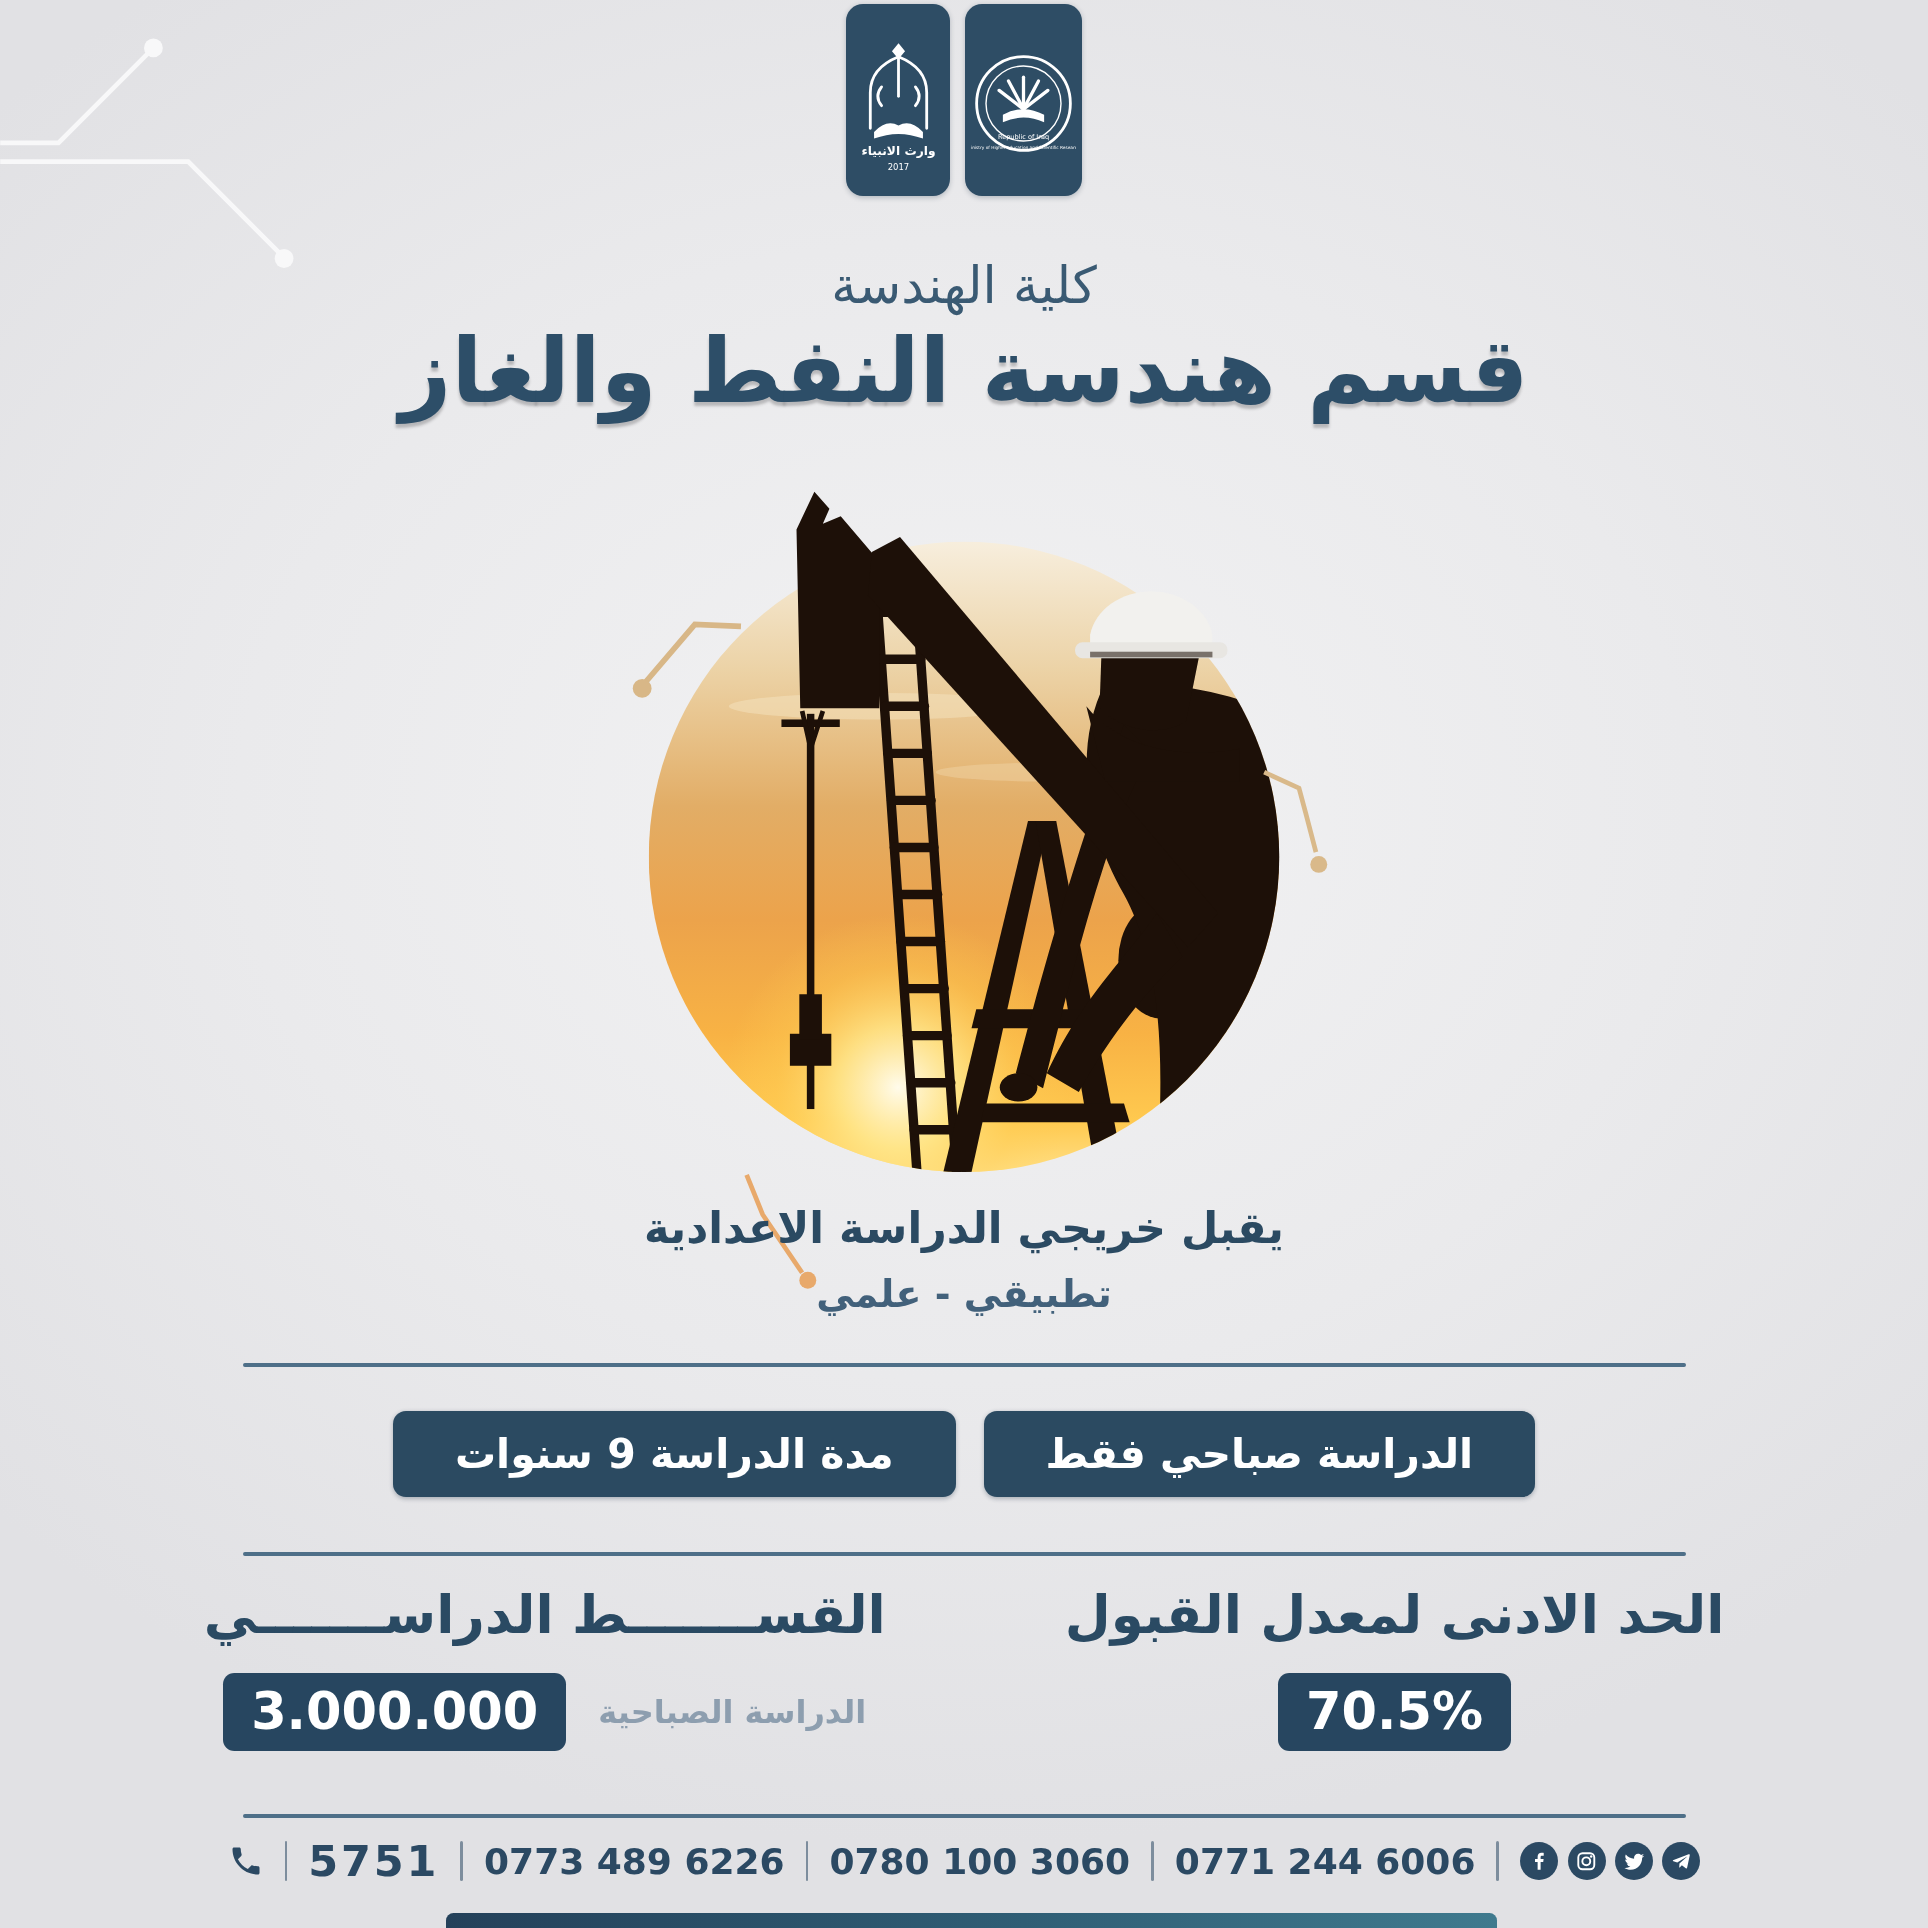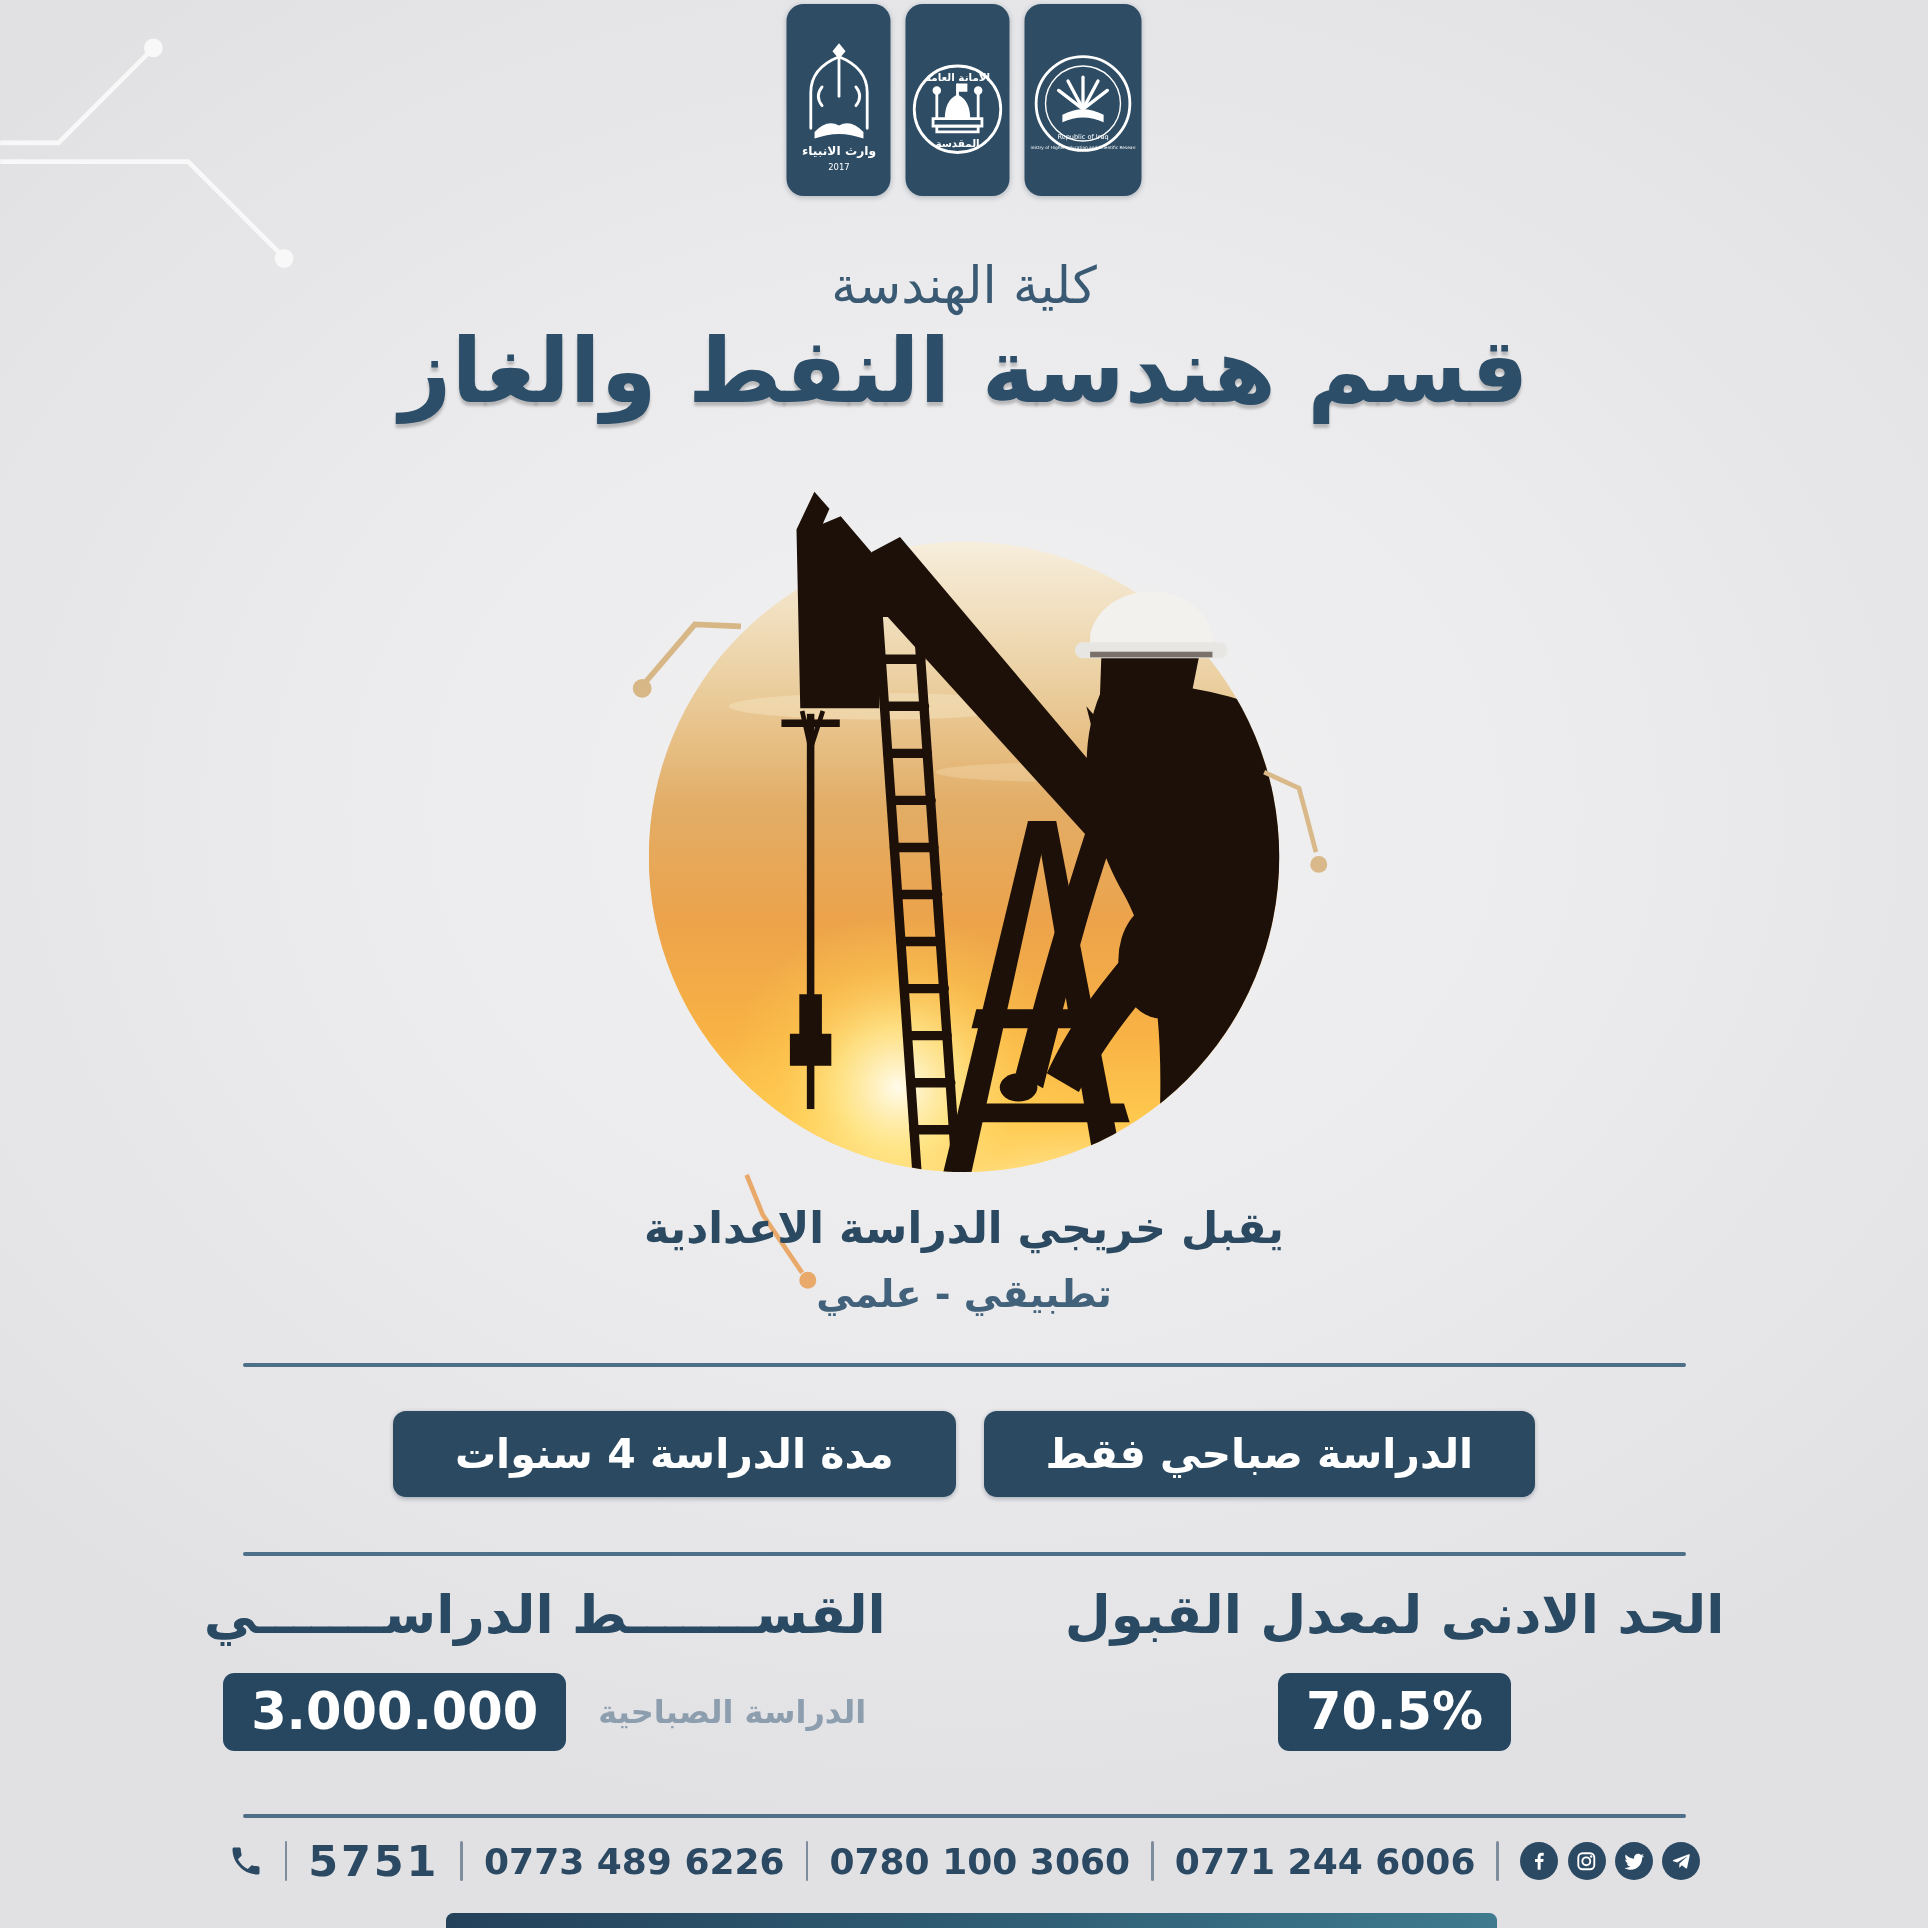--- a/index.html
+++ b/index.html
@@ -63,38 +63,20 @@
         <g stroke="#fff" stroke-width="3" fill="none" stroke-linecap="round">
           <line x1="46" y1="14" x2="46" y2="62"></line>
           <path d="M46 8 l5 6 -5 6 -5 -6 Z" fill="#fff"></path>
           <path d="M16 96 V58 Q16 32 46 20 Q76 32 76 58 V96"></path>
           <path d="M28 52 q-8 10 0 20"></path>
           <path d="M64 52 q8 10 0 20"></path>
         </g>
         <path d="M20 100 Q33 86 46 93 Q59 86 72 100 L72 107 Q46 97 20 107 Z" fill="#fff"></path>
         <text x="46" y="124" text-anchor="middle" fill="#fff" font-size="13" font-weight="bold">وارث الانبياء</text>
         <text x="46" y="140" text-anchor="middle" fill="#fff" font-size="9">2017</text>
-      </svg>
-    </div>
-    <div class="tab">
-      <svg width="94" height="147" viewBox="0 0 100 156">
-        <circle cx="50" cy="82" r="46" stroke="#fff" stroke-width="3" fill="none"></circle>
-        <text x="50" y="52" text-anchor="middle" fill="#fff" font-size="11" font-weight="bold">الامانة العامة</text>
-        <g stroke="#fff" stroke-width="3" fill="none" stroke-linecap="round">
-          <path d="M38 92 Q38 74 50 68 Q62 74 62 92 Z" fill="#fff"></path>
-          <line x1="50" y1="68" x2="50" y2="56"></line>
-          <path d="M50 56 h9 v6 h-9" fill="#fff"></path>
-          <line x1="28" y1="66" x2="28" y2="92"></line>
-          <line x1="72" y1="66" x2="72" y2="92"></line>
-          <circle cx="28" cy="62" r="3" fill="#fff"></circle>
-          <circle cx="72" cy="62" r="3" fill="#fff"></circle>
-          <path d="M24 92 h52 v8 h-52 Z"></path>
-          <path d="M28 100 h44 v6 h-44 Z"></path>
-        </g>
-        <text x="50" y="122" text-anchor="middle" fill="#fff" font-size="11" font-weight="bold">المقدسة</text>
       </svg>
     </div>
     <div class="tab wide">
       <svg width="105" height="151" viewBox="0 0 112 160">
         <circle cx="56" cy="80" r="50" stroke="#fff" stroke-width="3" fill="none"></circle>
         <circle cx="56" cy="80" r="40" stroke="#fff" stroke-width="1.5" fill="none"></circle>
         <g stroke="#fff" stroke-width="3.5" stroke-linecap="round">
           <line x1="56" y1="86" x2="56" y2="52"></line>
           <line x1="56" y1="86" x2="40" y2="56"></line>
           <line x1="56" y1="86" x2="72" y2="56"></line>
@@ -213,21 +195,21 @@
 
   <div class="admission">
     <div class="l1">يقبل خريجي الدراسة الاعدادية</div>
     <div class="l2">تطبيقي - علمي</div>
   </div>
 
   <div class="divider" style="top:1363px;"></div>
 
   <div class="badges">
     <div class="badge">الدراسة صباحي فقط</div>
-    <div class="badge">مدة الدراسة 4 سنوات</div>
+    <div class="badge">مدة الدراسة 9 سنوات</div>
   </div>
 
   <div class="divider" style="top:1552px;"></div>
 
   <div class="sections">
     <div class="section">
       <div class="head">الحد الادنى لمعدل القبول</div>
       <div class="row">
         <span class="val">70.5%</span>
       </div>

